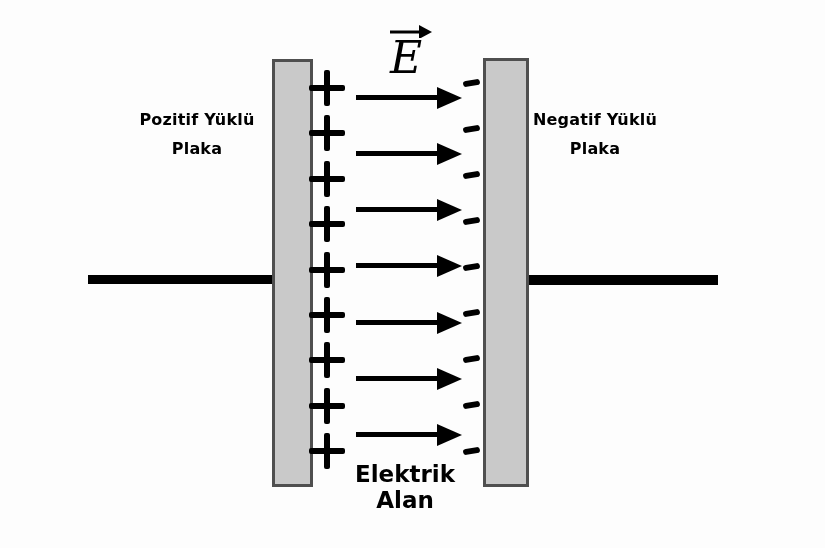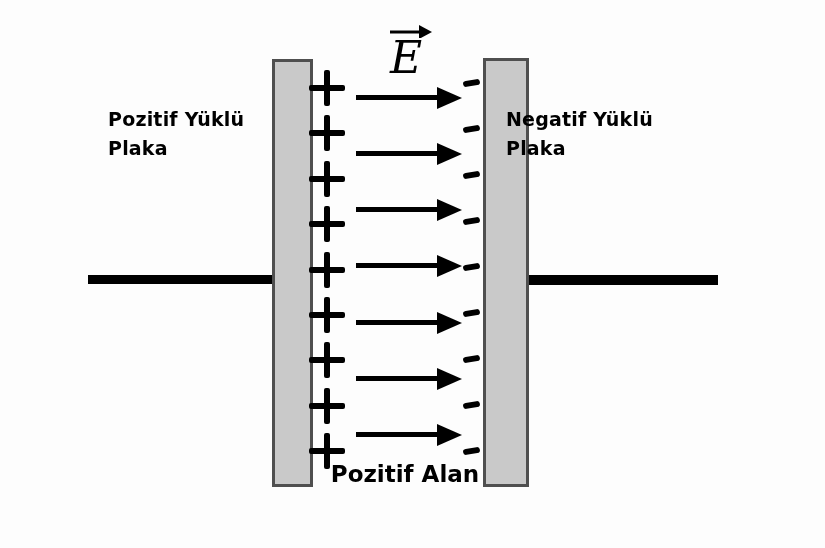--- a/index.html
+++ b/index.html
@@ -89,23 +89,23 @@
   .e-vector .e-symbol {
     font-family: "DejaVu Serif", "Liberation Serif", serif;
     font-style: italic;
     font-size: 44px;
     line-height: 48px;
   }
 
   
   .plate-label {
     position: absolute;
-    text-align: left;
+    text-align: center;
     font-weight: bold;
-    font-size: 19px;
+    font-size: 16px;
     line-height: 29px;
     color: var(--ink, #000);
     letter-spacing: 0.2px;
   }
   .label-left  { left: 108px; top: 105px; width: 178px; }
   .label-right { left: 506px; top: 105px; width: 178px; }
   .plate-label span { display: block; }
 
   .bottom-label {
     position: absolute;
@@ -172,15 +172,15 @@
   <div class="plate-label label-left">
     <span>Pozitif Yüklü</span>
     <span>Plaka</span>
   </div>
 
   <div class="plate-label label-right">
     <span>Negatif Yüklü</span>
     <span>Plaka</span>
   </div>
 
-  <div class="bottom-label">Pozitif Alan</div>
+  <div class="bottom-label">Elektrik Alan</div>
 
 </div>
 
 </body></html>

